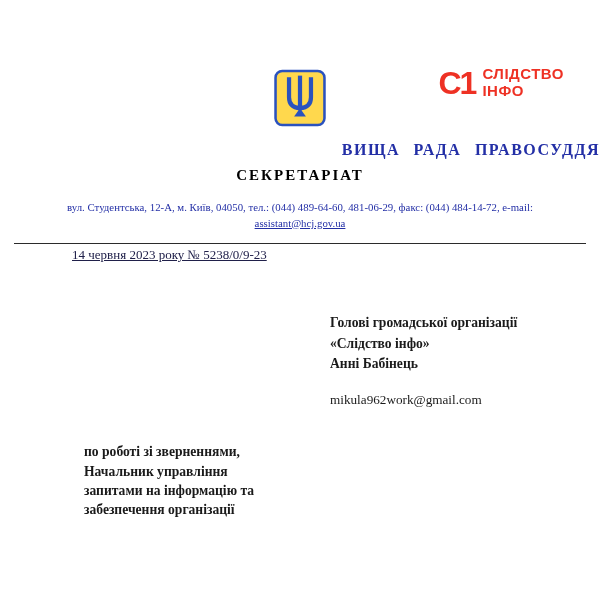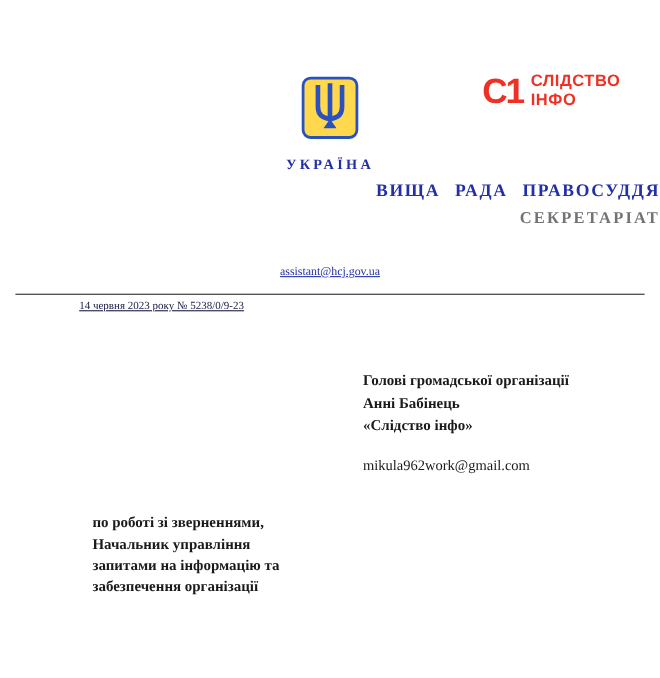--- a/index.html
+++ b/index.html
@@ -38,38 +38,38 @@
   
   .country {
     margin-top: 8px; text-align: center;
     color: #232fa6; font-weight: bold; font-size: 13px; letter-spacing: 3px;
   }
   .organization {
     margin-top: 7px; text-align: right;
     color: #232fa6; font-weight: bold; font-size: 16px; letter-spacing: 1.5px; word-spacing: 8px;
   }
   .department {
-    margin-top: 8px; text-align: right;
-    color: #737373; font-weight: bold; font-size: 15px; letter-spacing: 2px;
+    margin-top: 8px; text-align: center;
+    color: #000000; font-weight: bold; font-size: 15px; letter-spacing: 2px;
   }
   .contact {
     margin-top: 16px; text-align: center;
     color: #232fa6; font-size: 10.8px; line-height: 1.45;
     padding: 0 20px;
   }
   .contact-email { color: #232fa6; text-decoration: underline; cursor: pointer; }
 
   .rule {
     margin: 12px 14px 0 14px;
     border: none; border-top: 1.6px solid #2b2b2b; height: 0;
   }
   .reference {
     display: inline-block;
     margin: 3px 0 0 72px;
-    font-size: 10px;
+    font-size: 13px;
     color: #20204a;
     text-decoration: underline;
   }
 
   
   .recipient { margin: 50px 0 0 330px; font-weight: bold; font-size: 13.6px; line-height: 1.5; }
   .recipient-email { margin: 18px 0 0 330px; font-size: 13.2px; }
 
   
   .body-par {
@@ -106,37 +106,36 @@
 
     <div class="brand">
       <div class="brand-icon">С1</div>
       <div class="brand-name">
         <div>СЛІДСТВО</div>
         <div>ІНФО</div>
       </div>
     </div>
   </div>
 
-  <div class="country">УКРАЇНА</div>
   <div class="organization">ВИЩА РАДА ПРАВОСУДДЯ</div>
   <div class="department">СЕКРЕТАРІАТ</div>
 
   <div class="contact">
-    <br>
+    <span>вул. Студентська, 12-А, м. Київ, 04050, тел.: (044) 489-64-60, 481-06-29,  факс: (044) 484-14-72, e-mail:</span><br>
     <span class="contact-email">assistant@hcj.gov.ua</span>
   </div>
 
   <hr class="rule">
 
   <span class="reference">14 червня 2023 року №  5238/0/9-23</span>
 
   <div class="recipient">
     <div>Голові громадської організації</div>
+    <div>«Слідство інфо»</div>
     <div>Анні Бабінець</div>
-    <div>«Слідство інфо»</div>
   </div>
 
   <div class="recipient-email">mikula962work@gmail.com</div>
 
 
   <div class="signature">
     <div class="sig-title">
       <div>по роботі зі зверненнями,</div>
       <div>Начальник управління</div>
       <div>запитами на інформацію та</div>

